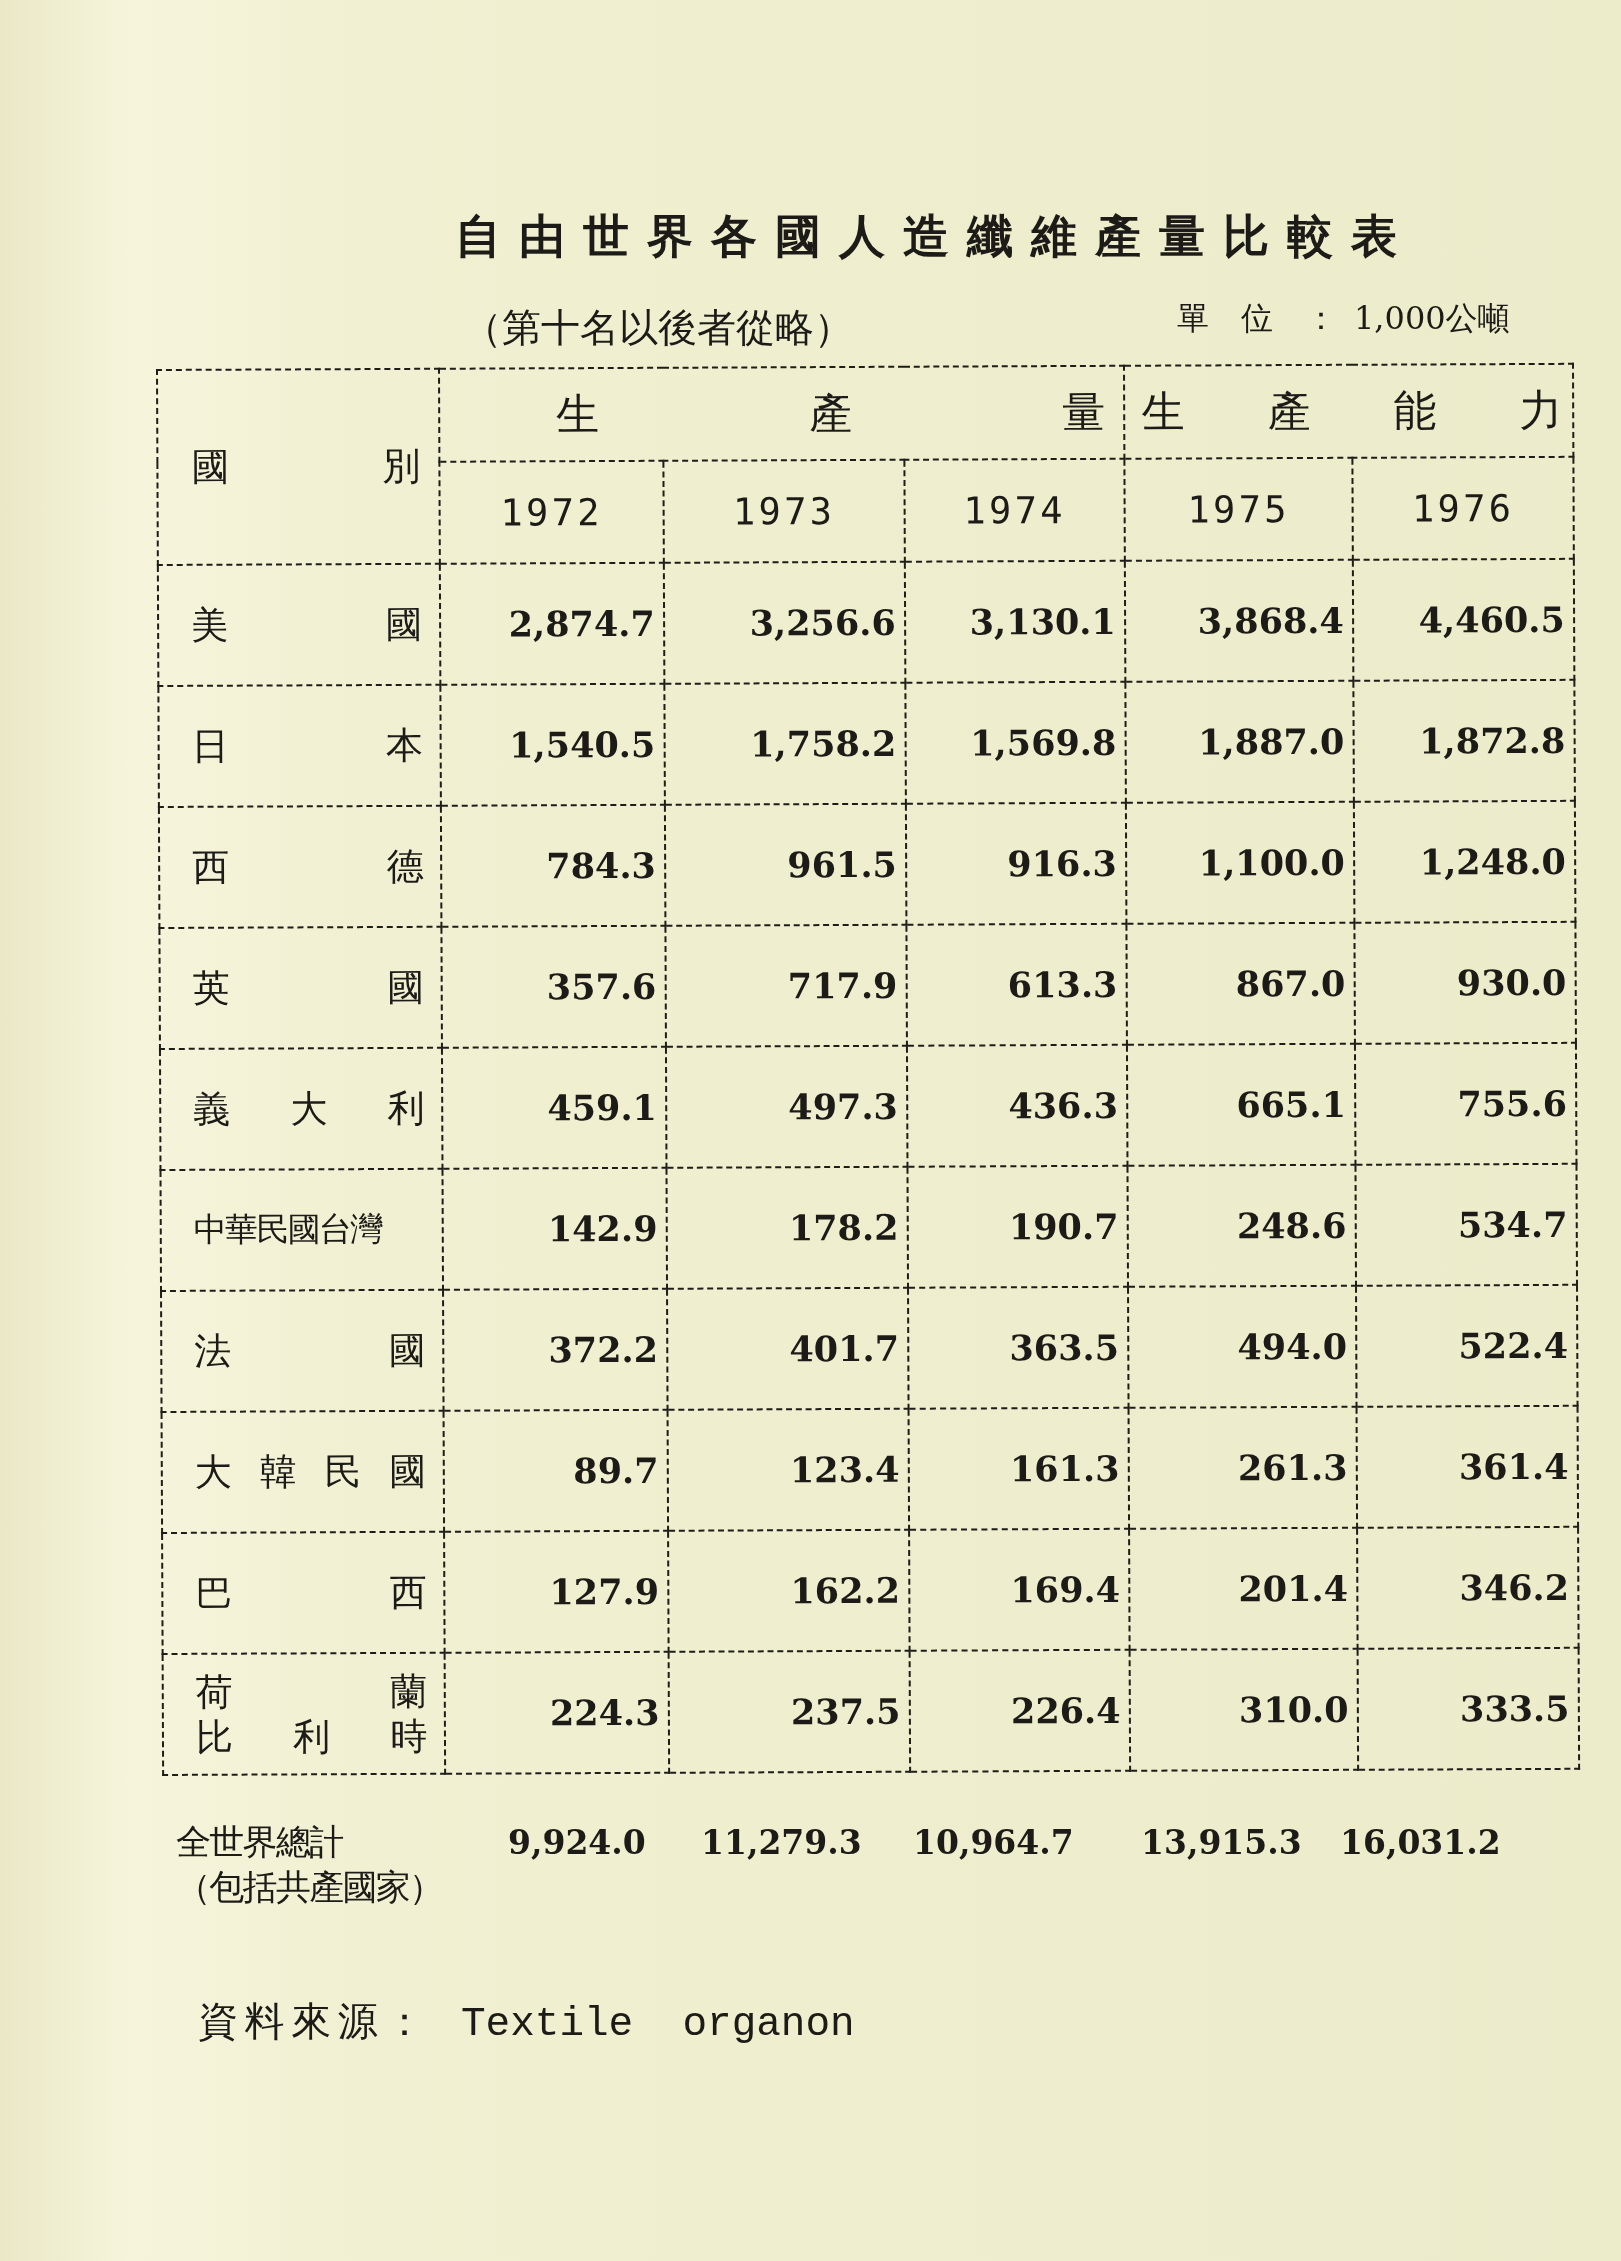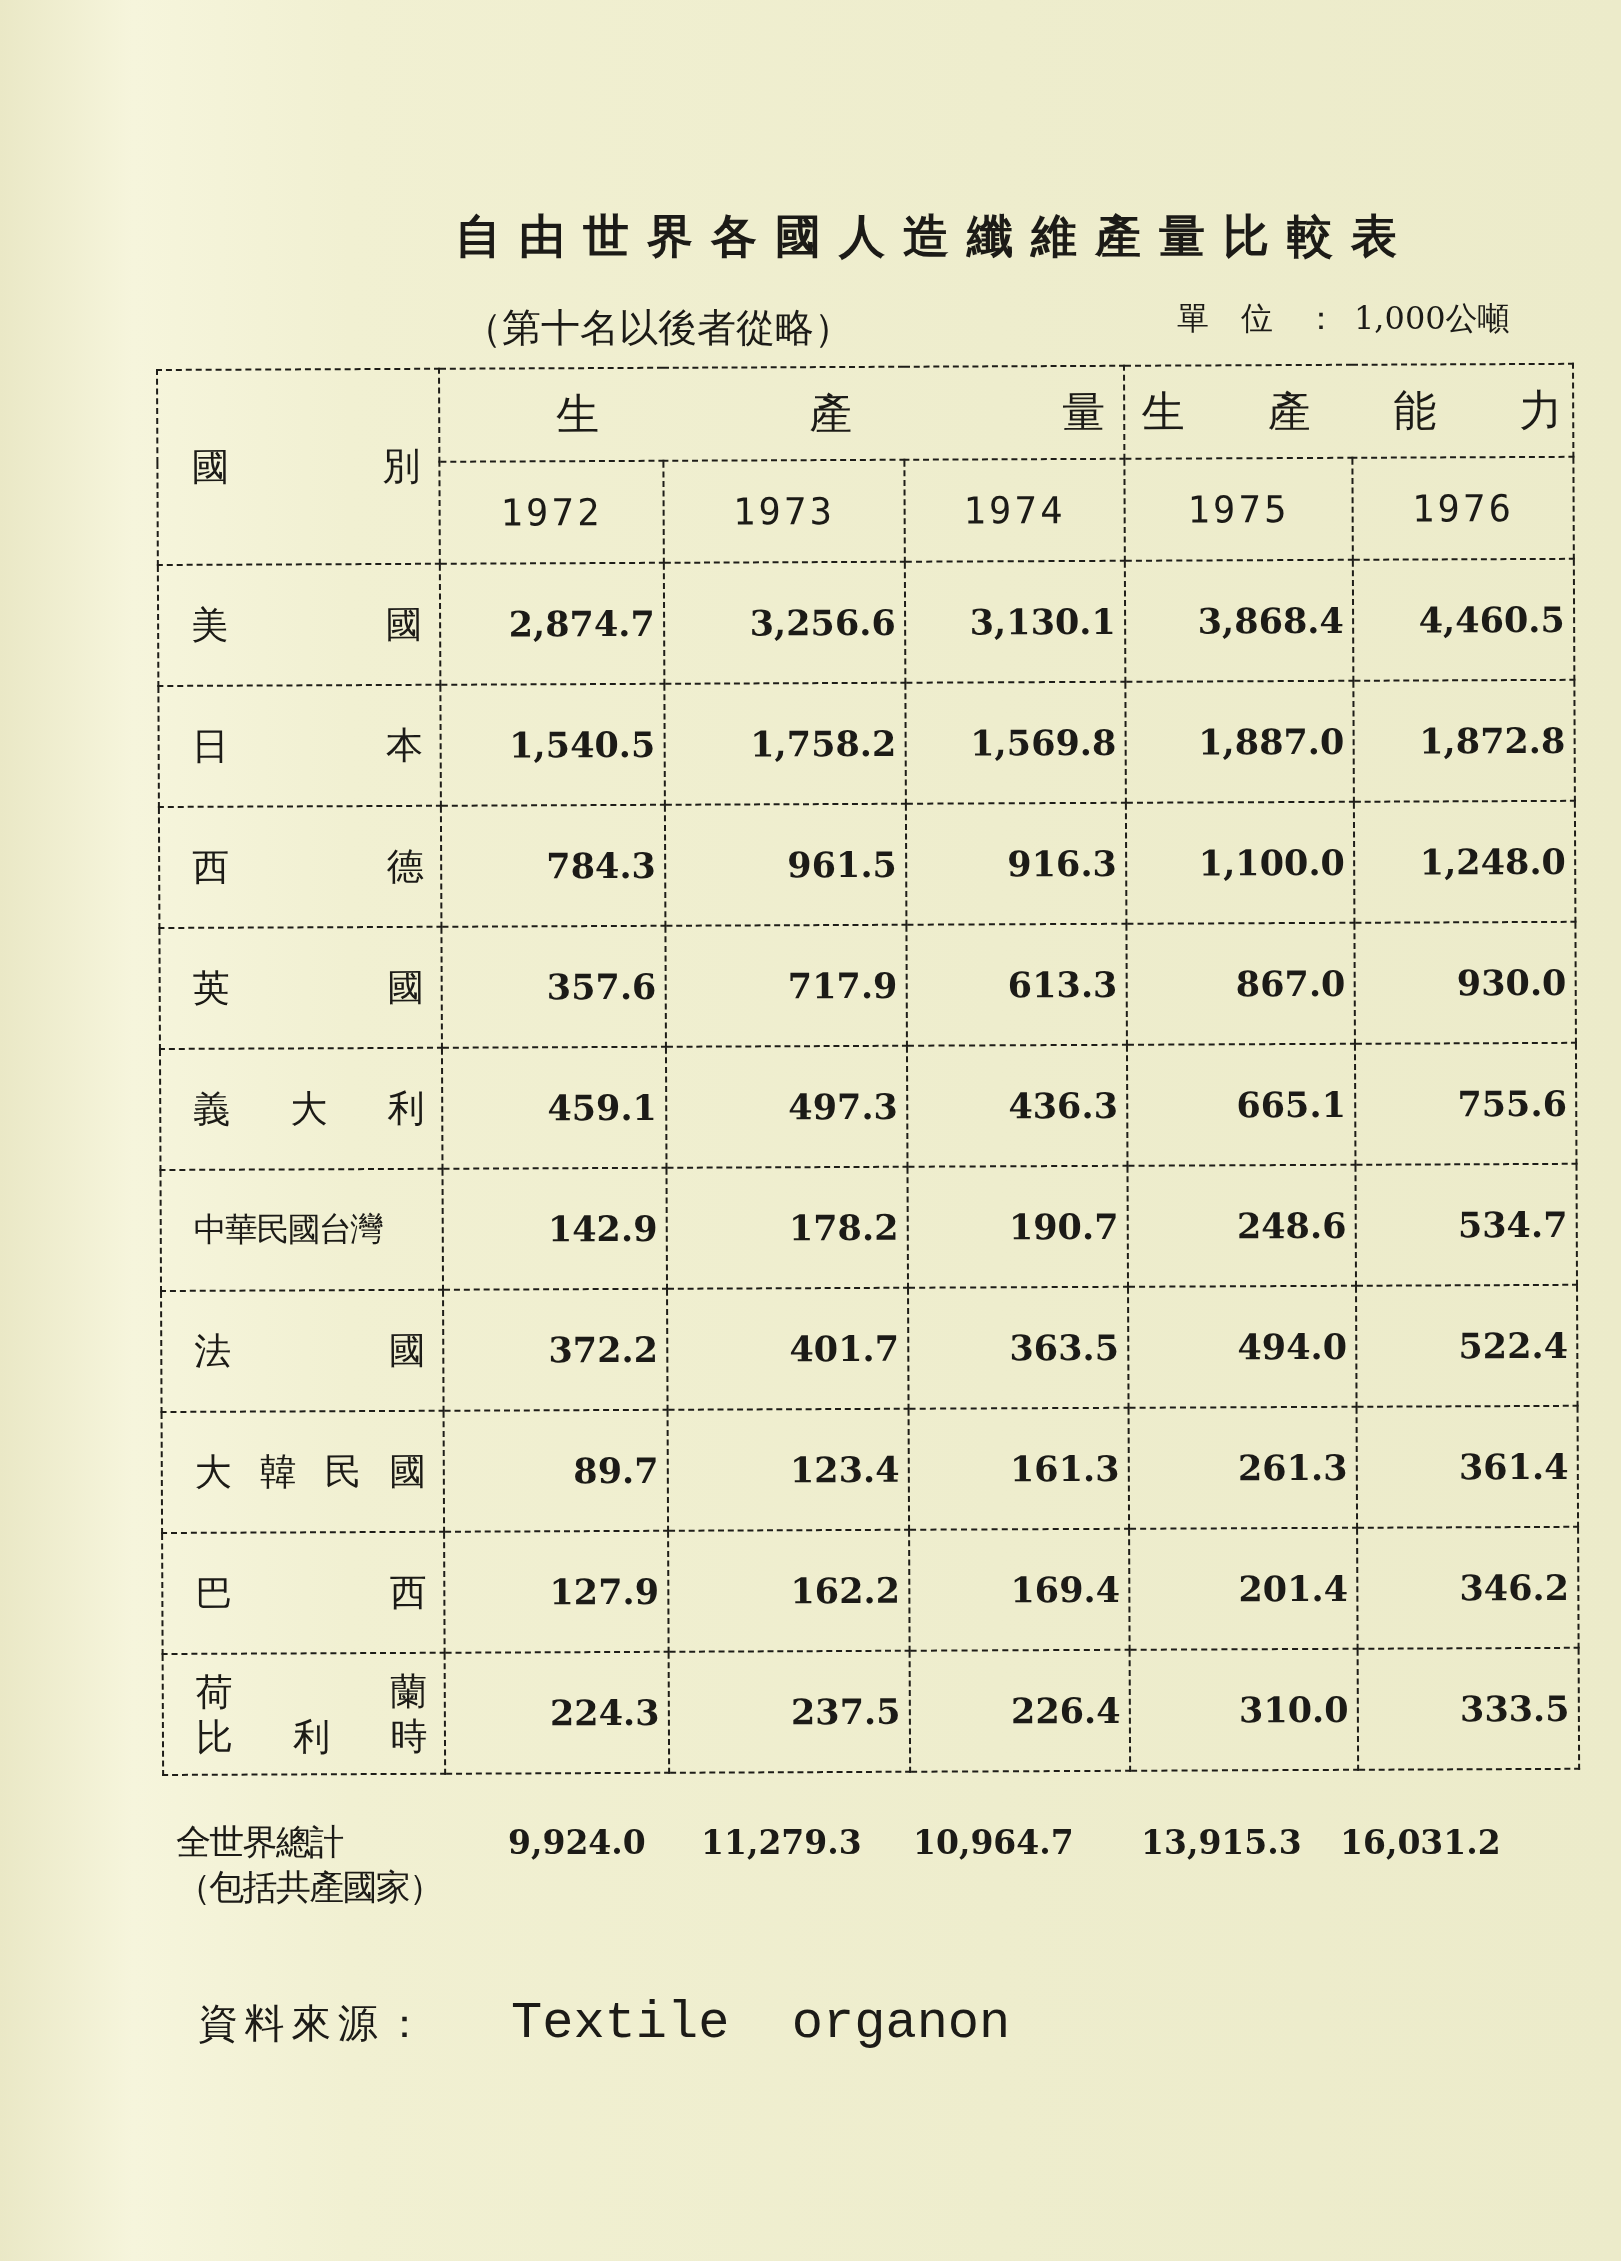--- a/index.html
+++ b/index.html
@@ -169,22 +169,22 @@
     top: 1994px;
     font-size: 40px;
     white-space: nowrap;
   }
   .source .src-label {
     font-family: "DejaVu Sans", "Liberation Sans", sans-serif;
     letter-spacing: 6.6px;
   }
   .source .src-value {
     font-family: "Liberation Mono", "DejaVu Sans Mono", monospace;
-    font-size: 52px;
-    margin-left: 80px;
+    font-size: 41px;
+    margin-left: 30px;
     white-space: pre;
   }
 </style>
 </head>
 <body>
 
 <div class="page-title">自由世界各國人造纖維產量比較表</div>
 
 <div class="subtitle">（第十名以後者從略）</div>
 

